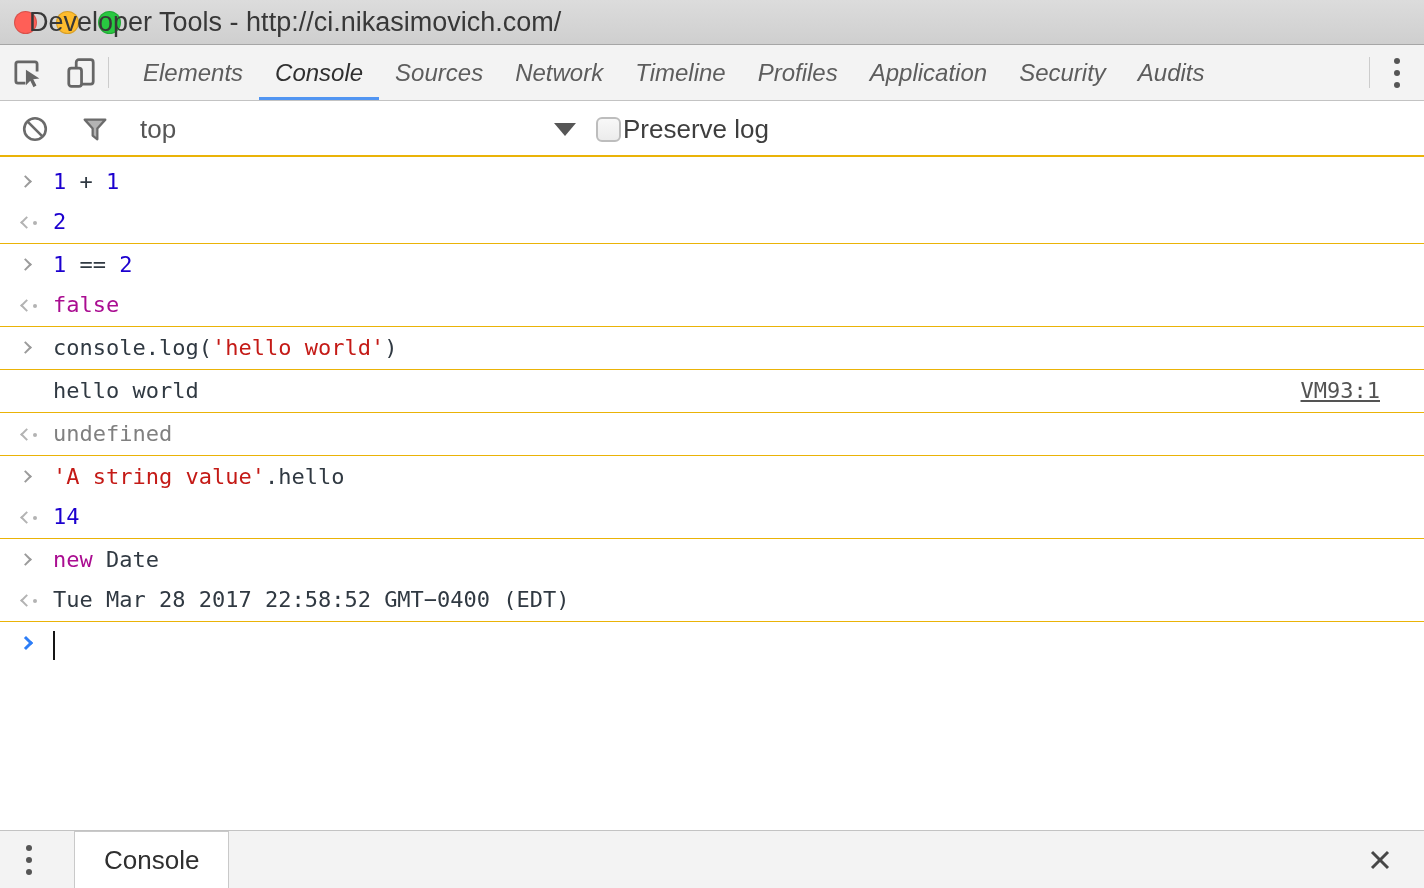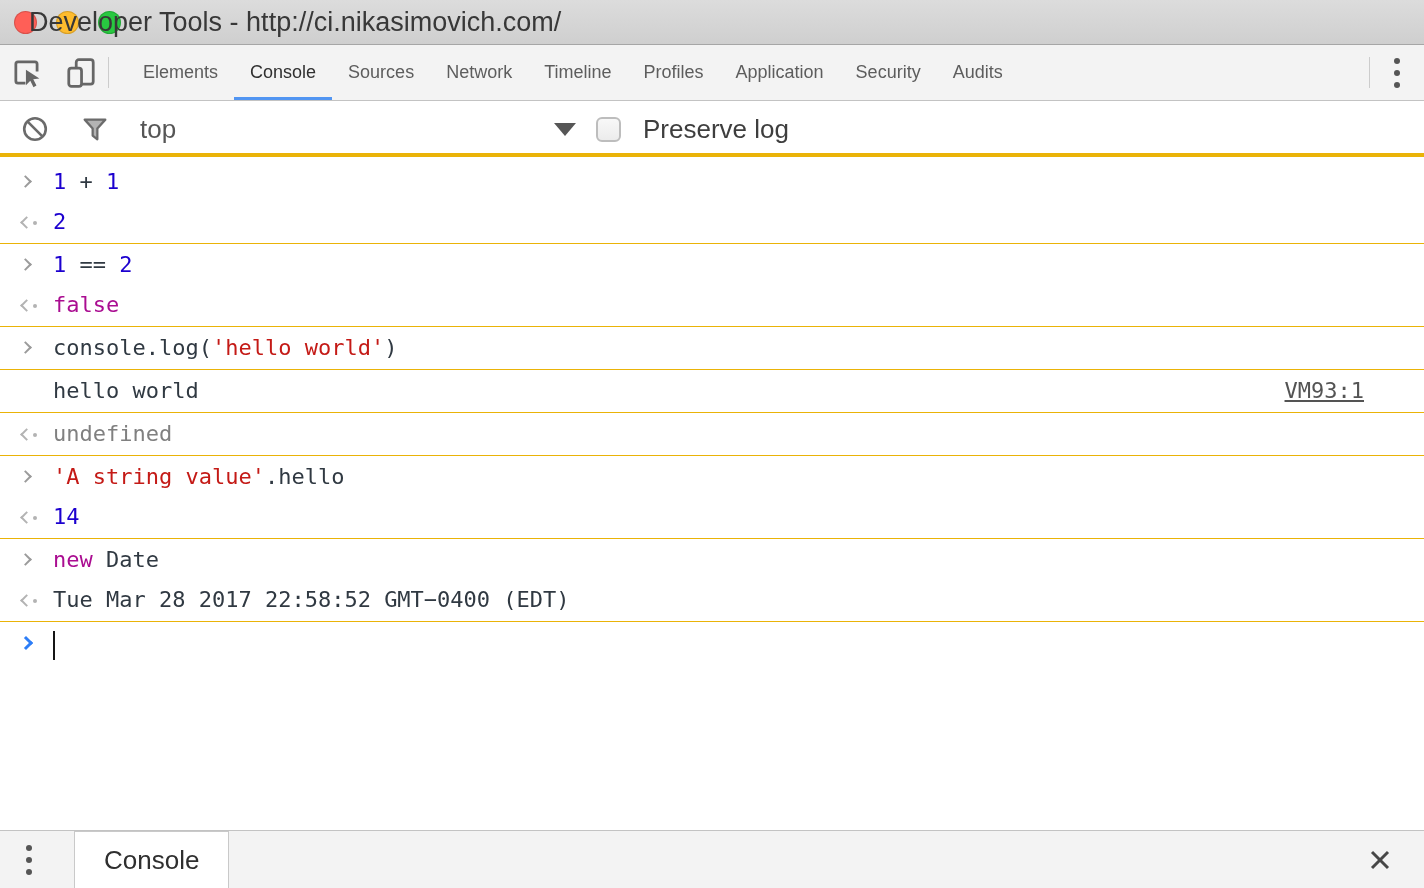--- a/index.html
+++ b/index.html
@@ -16,41 +16,41 @@
   .light.green  { background:var(--light-green); }
   .win-title { position:absolute; left:0; right:0; top:0; height:45px; line-height:45px;
     text-align:left; font-size:27px; color:#383838;padding-left:29px; }
 
   
   .tabbar { height:56px; flex:0 0 56px; background:#f3f3f3; border-bottom:1px solid #c3c3c3;
     display:flex; align-items:stretch; position:relative; }
   .iconbtn { display:flex; align-items:center; justify-content:center; width:54px; }
   .vsep { width:1px; background:#ccc; margin:12px 0; }
   .tab-strip { display:flex; align-items:stretch; margin-left:18px; }
-  .tab { display:flex; align-items:center; padding:0 16px; font-size:18px; color:#5d5d5d;
-    position:relative; cursor:default; white-space:nowrap; }
+  .tab { display:flex; align-items:center; padding:0 16px; font-size:24px; color:#5d5d5d;
+    position:relative; cursor:default; white-space:nowrap;font-style:italic; }
   .tab.selected { color:#303030; }
   .tab.selected::after { content:''; position:absolute; left:0; right:0; bottom:0; height:3px;
     background:var(--accent-blue); }
   .tabbar-right { margin-left:auto; display:flex; align-items:stretch; }
   .kebab { display:flex; flex-direction:column; justify-content:center; align-items:center;
     gap:6px; width:54px; }
   .kebab i { width:6px; height:6px; border-radius:50%; background:#555; }
 
   
-  .ctoolbar { height:56px; flex:0 0 56px; background:#fff; border-bottom:4px solid #eab308;
+  .ctoolbar { height:56px; flex:0 0 56px; background:#fff; border-bottom:2px solid #eab308;
     position:relative; }
   .ctoolbar .clear  { position:absolute; left:20px; top:13px; }
   .ctoolbar .filter { position:absolute; left:80px; top:13px; }
   .frame-select { position:absolute; left:140px; top:0; width:436px; height:56px;
     display:flex; align-items:center; justify-content:space-between; }
   .frame-select .lbl { font-size:26px; color:#565656; }
   .dd-arrow { width:0; height:0; border-left:11px solid transparent; border-right:11px solid transparent;
     border-top:13px solid #565656; }
-  .preserve { position:absolute; left:596px; top:0; height:56px; display:flex; align-items:center; gap:22px; }
+  .preserve { position:absolute; left:596px; top:0; height:56px; display:flex; align-items:center; gap:2px; }
   .checkbox { width:25px; height:25px; border:2px solid #bdbdbd; border-radius:6px;
     background:linear-gradient(180deg,#f8f8f8,#ececec); }
   .preserve .lbl { font-size:26px; color:#3e3e3e; }
 
   
   .console-area { flex:1 1 auto; background:#fff; overflow:hidden;
     font-family:"DejaVu Sans Mono", monospace; font-size:22px; color:var(--text); padding-top:4px; }
   .group { border-bottom:1px solid #eab308; padding:1px 0; }
   .row { position:relative; min-height:40px; line-height:40px; padding:0 150px 0 53px; white-space:pre; }
   .chev { position:absolute; left:21px; top:50%; margin-top:-7px; width:12px; height:12px; }
@@ -60,21 +60,21 @@
   .resarrow::before { content:''; position:absolute; left:2px; top:2px; width:7px; height:7px;
     border-left:2.5px solid #b3b3b3; border-bottom:2.5px solid #b3b3b3; transform:rotate(45deg); }
   .resarrow::after { content:''; position:absolute; left:13px; top:4.5px; width:4px; height:4px;
     border-radius:50%; background:#b3b3b3; }
   .seg-number  { color:var(--number); }
   .seg-string  { color:var(--string); }
   .seg-keyword { color:var(--keyword); }
   .seg-boolean { color:var(--keyword);margin-top:16px; }
   .seg-muted   { color:var(--muted); }
   .seg-plain   { color:var(--text); }
-  .srclink { position:absolute; right:60px; top:0; color:var(--link); text-decoration:underline; cursor:pointer; }
+  .srclink { position:absolute; right:44px; top:0; color:var(--link); text-decoration:underline; cursor:pointer; }
   .prompt-row { position:relative; min-height:44px; line-height:44px; padding-left:53px; }
   .prompt-row .chev::before { border-color:var(--prompt-blue); border-width:3.2px; top:1px; }
   .caret { display:inline-block; width:2px; height:29px; background:#151515; vertical-align:middle; }
 
   
   .drawer { height:58px; flex:0 0 58px; background:#f3f3f3; border-top:1px solid #c3c3c3;
     display:flex; align-items:stretch; position:relative; }
   .drawer .kebab { width:58px; }
   .drawer-tab { display:flex; align-items:center; padding:0 29px; font-size:26px; color:#2f2f2f;
     background:#fff; border:1px solid #c9c9c9; border-bottom:none; margin-left:16px; }

